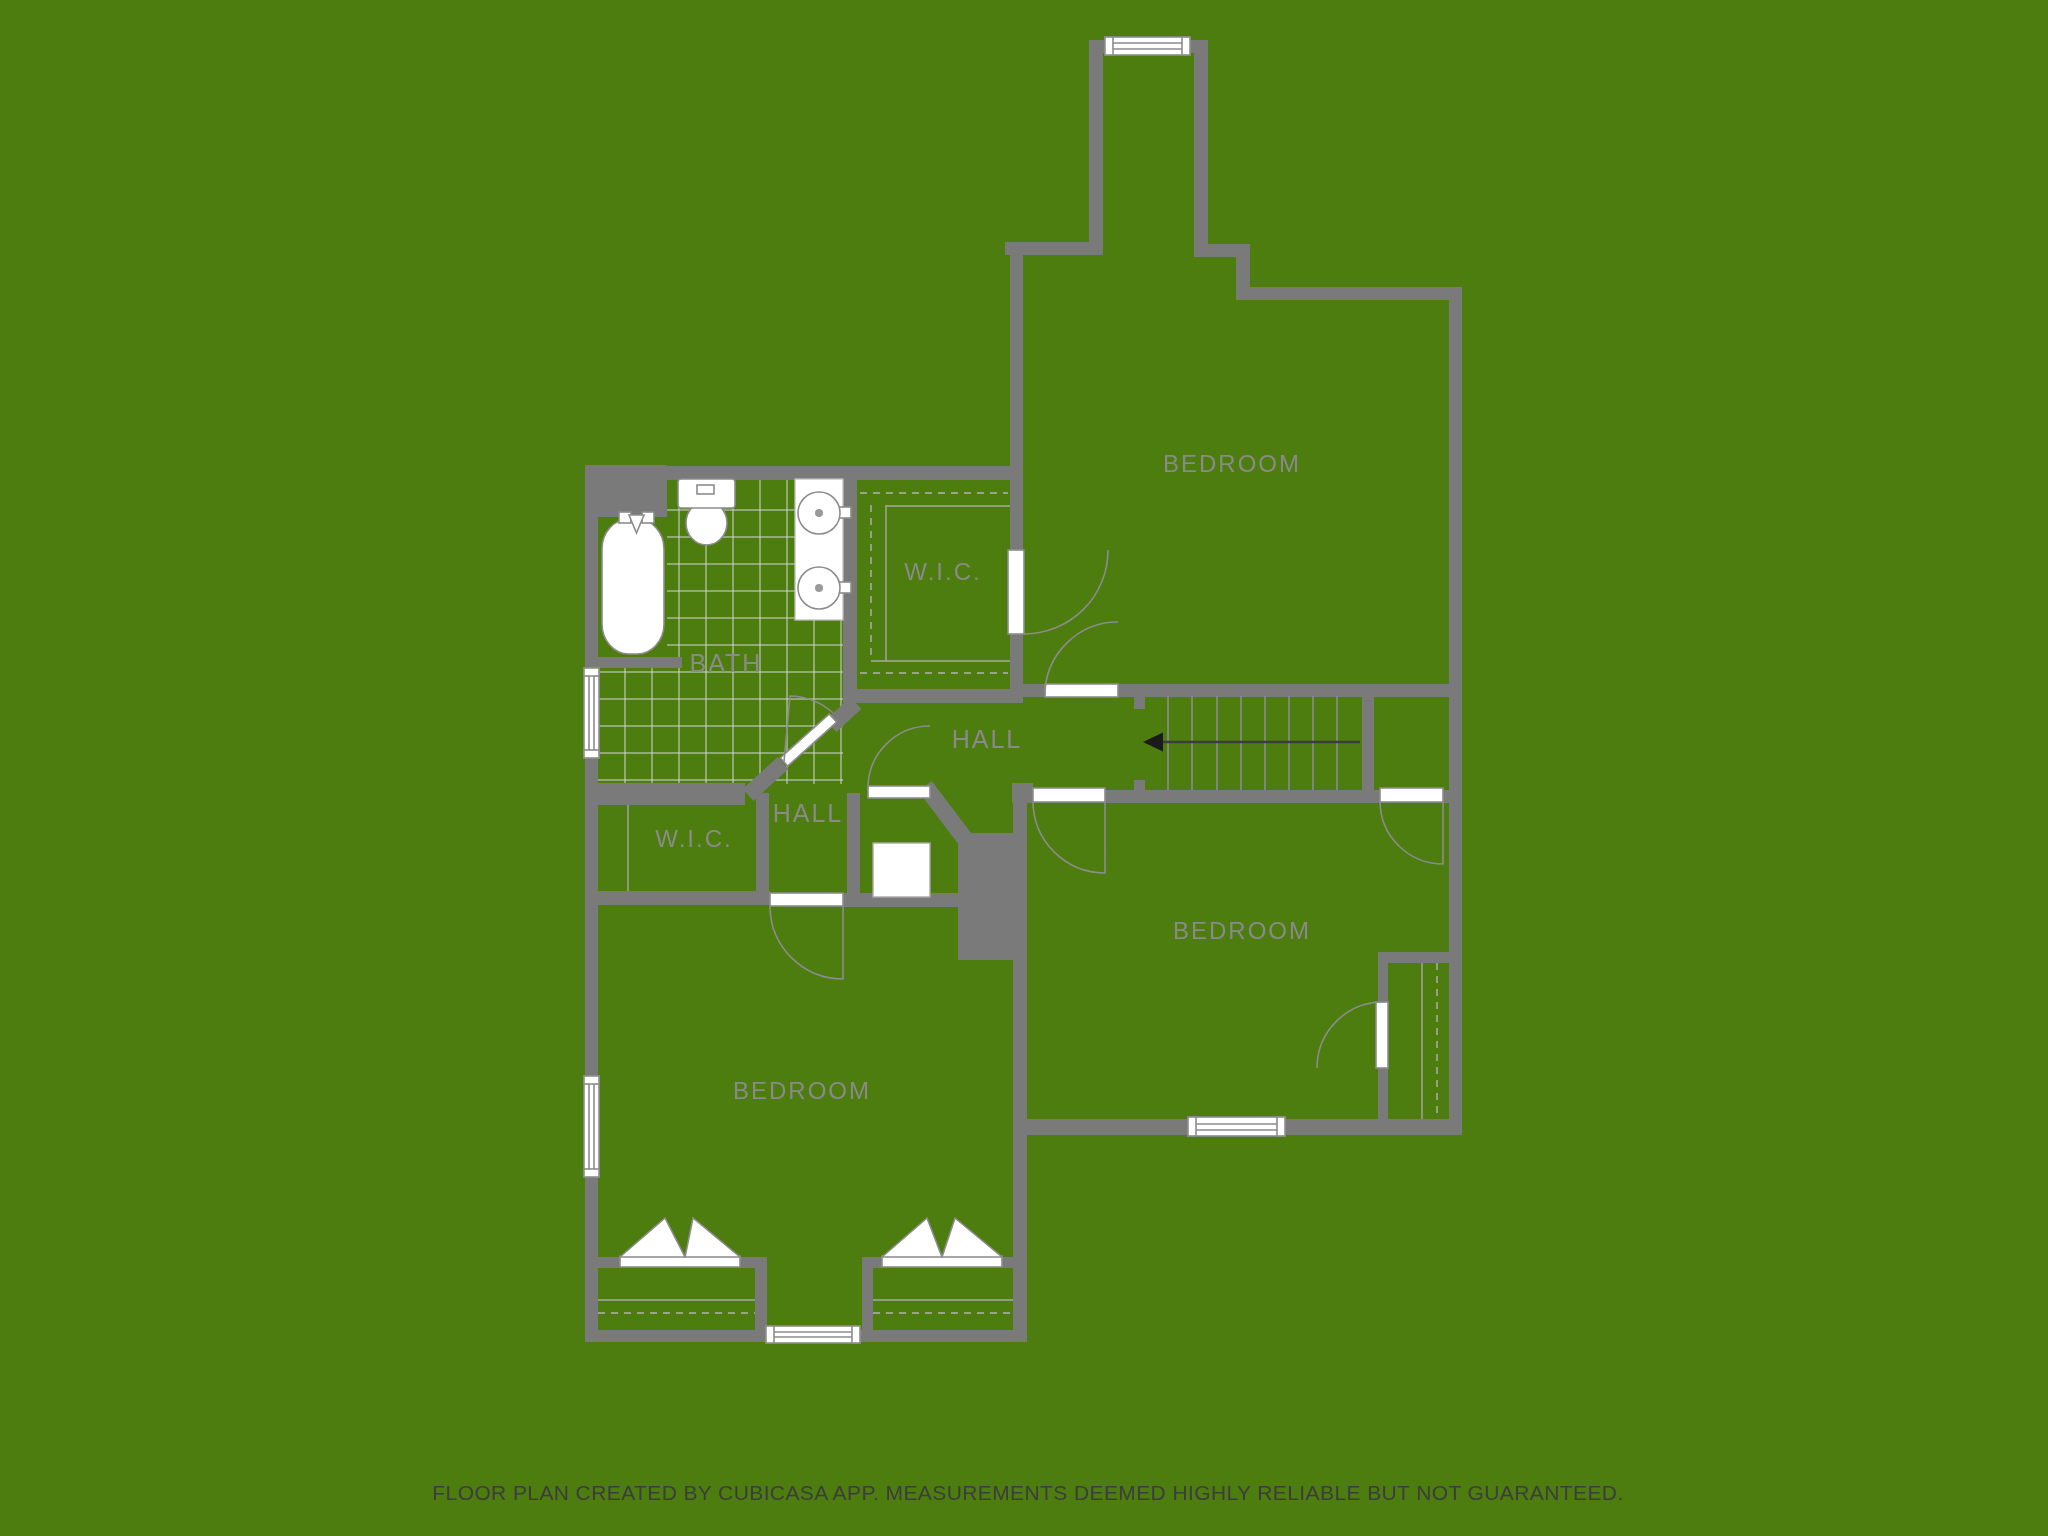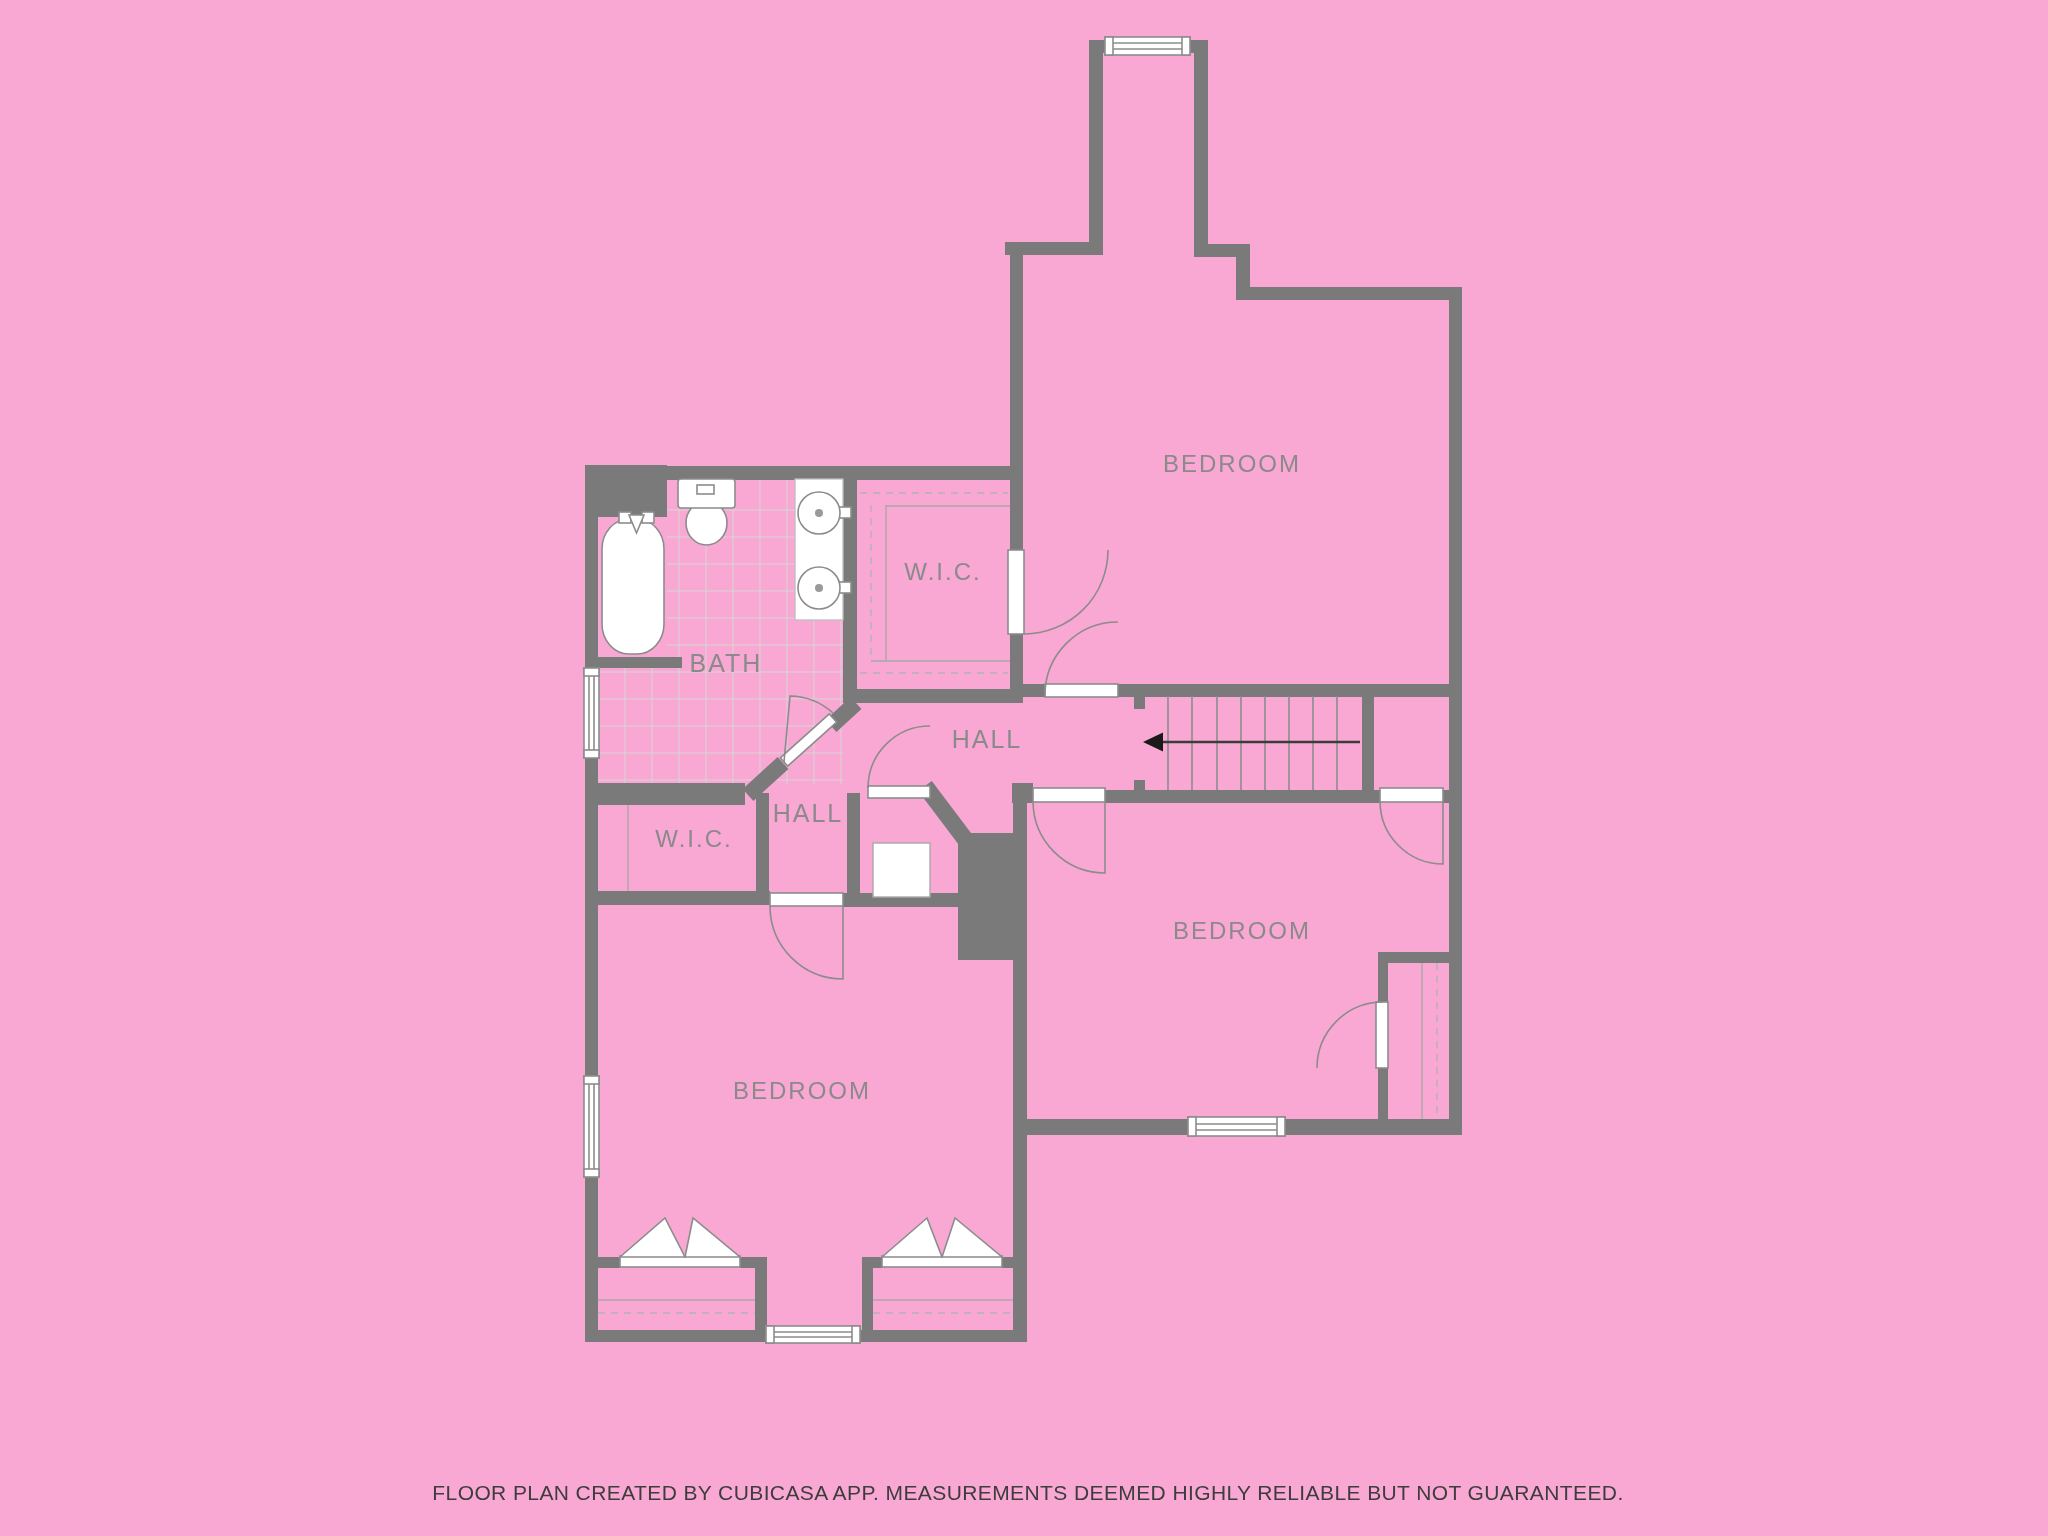--- a/index.html
+++ b/index.html
@@ -1,16 +1,16 @@
 <!DOCTYPE html>
 <html><head>
 <meta charset="utf-8">
 <style>
   html,body{margin:0;padding:0;background:#ffffff;}
-  #screen{position:relative;width:2048px;height:1536px;background:#f9a8d4;overflow:hidden;
+  #screen{position:relative;width:2048px;height:1536px;background:#4d7c0f;overflow:hidden;
           font-family:"Liberation Sans",sans-serif;}
   svg{position:absolute;left:0;top:0;}
   .wall{fill:#7a7a7a;stroke:none;}
   .wallline{stroke:#7a7a7a;fill:none;}
   .fix{fill:#ffffff;stroke:#8c8c8c;stroke-width:1.6;}
   .fixline{stroke:#8c8c8c;stroke-width:1.6;fill:none;}
   .lite{stroke:#a8a8a8;stroke-width:1.4;fill:none;}
   .dash{stroke:#b3b3b3;stroke-width:1.4;fill:none;stroke-dasharray:7 6;}
   .tile{stroke:#d6d6d6;stroke-width:1;fill:none;}
   .roomlabel{fill:#8a8a8a;font-size:24px;letter-spacing:2px;text-anchor:middle;}

